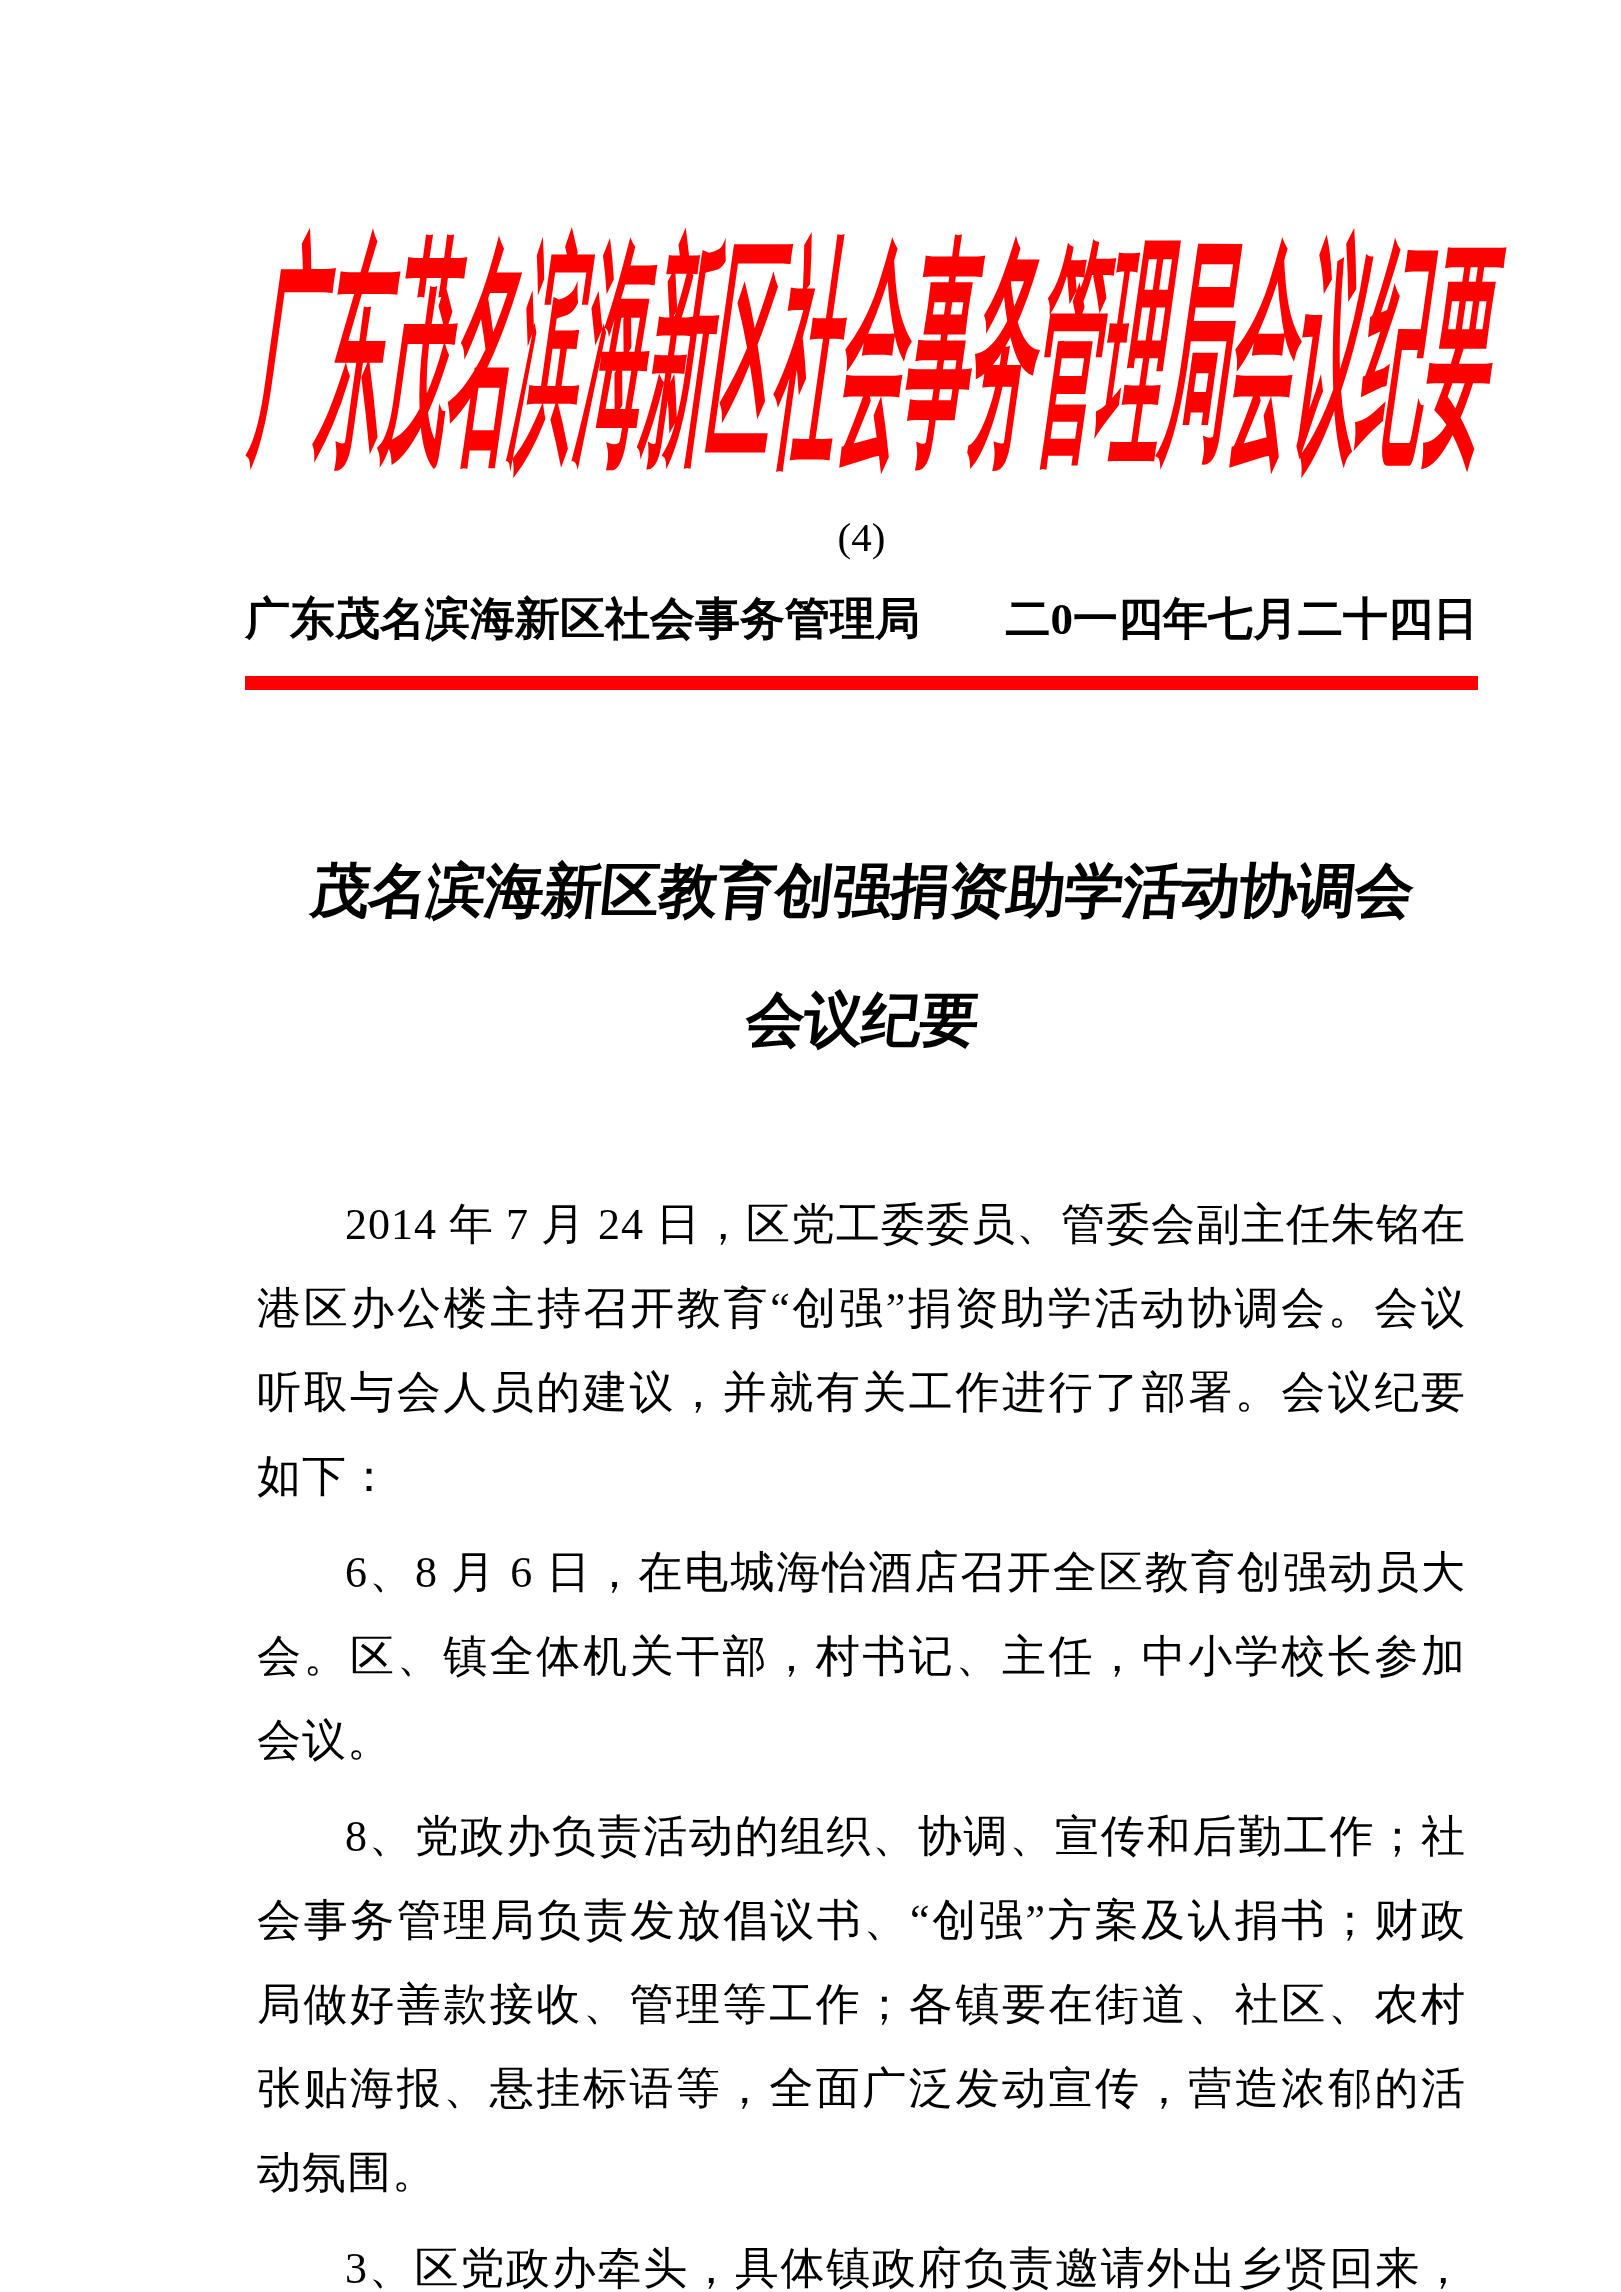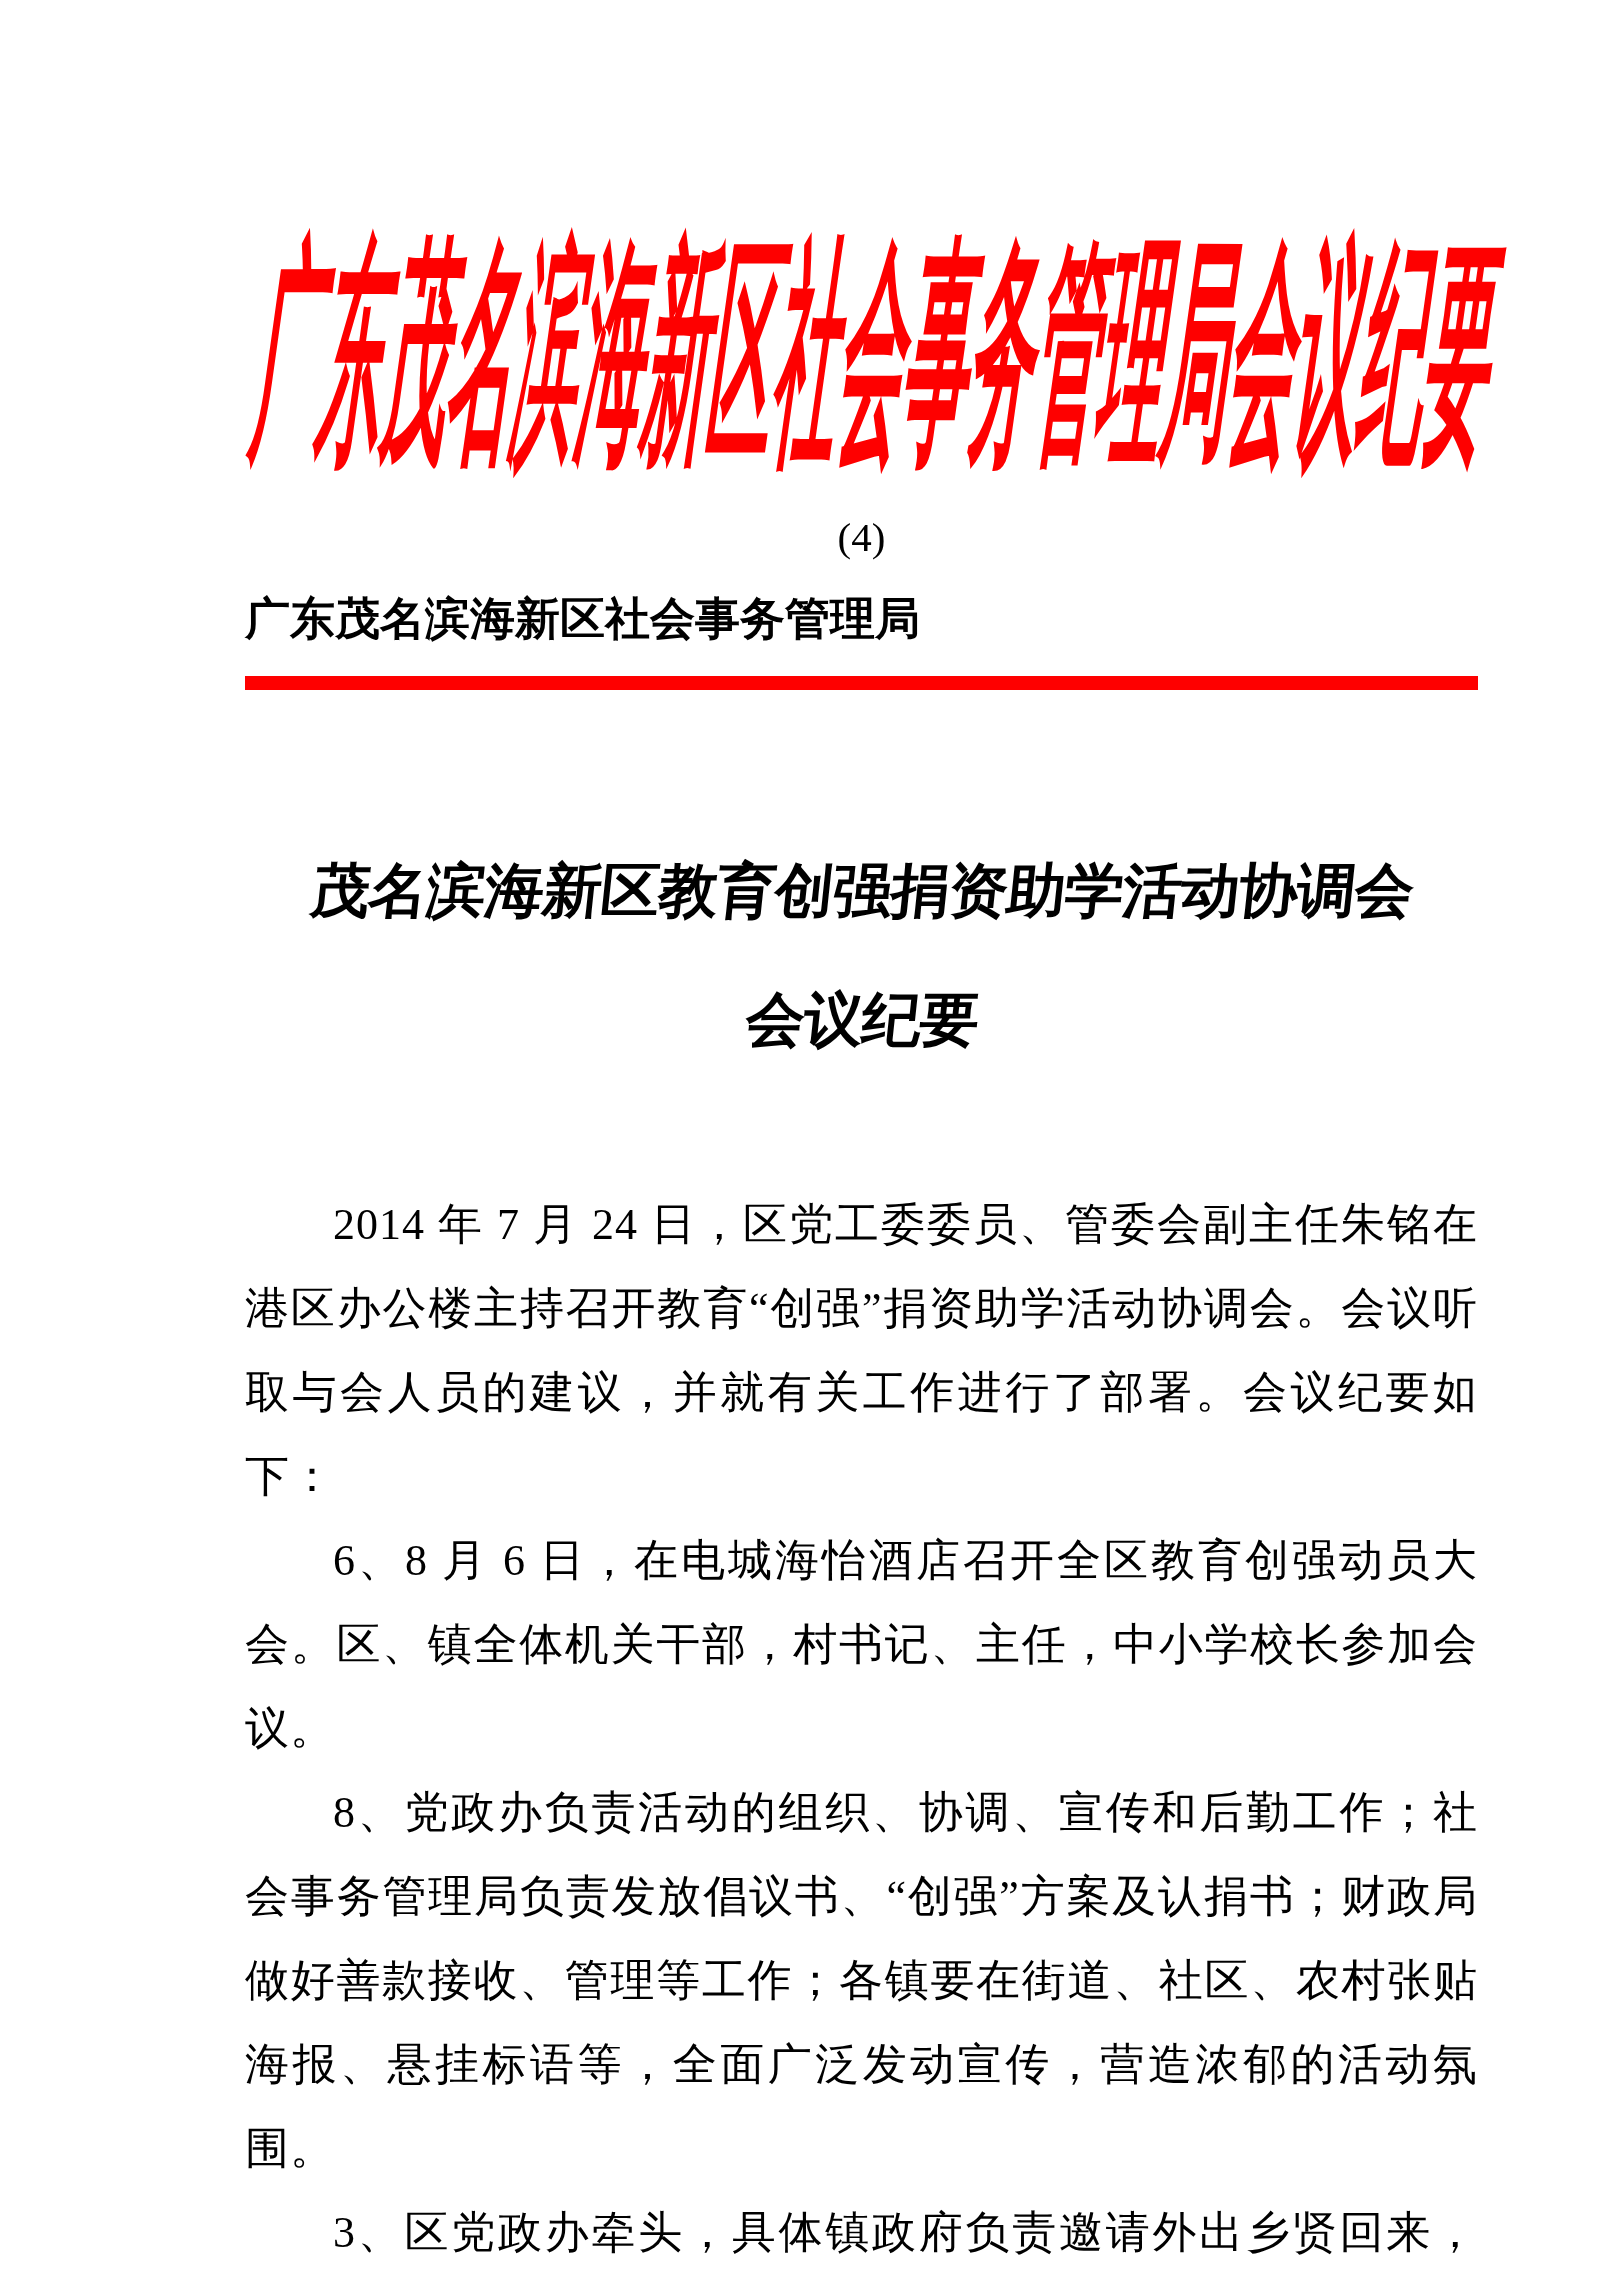--- a/index.html
+++ b/index.html
@@ -71,41 +71,42 @@
   }
   .doc-title .slant {
     display: inline-block;
     transform: skewX(-6deg);
     white-space: nowrap;
   }
 
   
   .doc-body { margin-top: 98px; }
   .doc-body p {
-    margin: 0;
+    margin: 12px;
     font-size: 44px;
     line-height: 84px;
     letter-spacing: 1px;
     text-align: justify;
     text-indent: 2em;
   }
 </style>
 </head>
 <body>
 
 <div class="page">
 
   <div class="masthead-title">
     <span class="stretch" style="color: rgb(254, 0, 0);">广东茂名滨海新区社会事务管理局会议纪要</span>
   </div>
 
   <div class="issue-number">(4)</div>
 
   <div class="masthead-meta">
     <span>广东茂名滨海新区社会事务管理局</span>
+    <span>二0一四年七月二十四日</span>
   </div>
 
   <div class="red-rule" style="background: rgb(254, 0, 0);"></div>
 
   <div class="doc-title">
     <div>
       <span class="slant">茂名滨海新区教育创强捐资助学活动协调会</span>
     </div>
     <div>
       <span class="slant">会议纪要</span>

